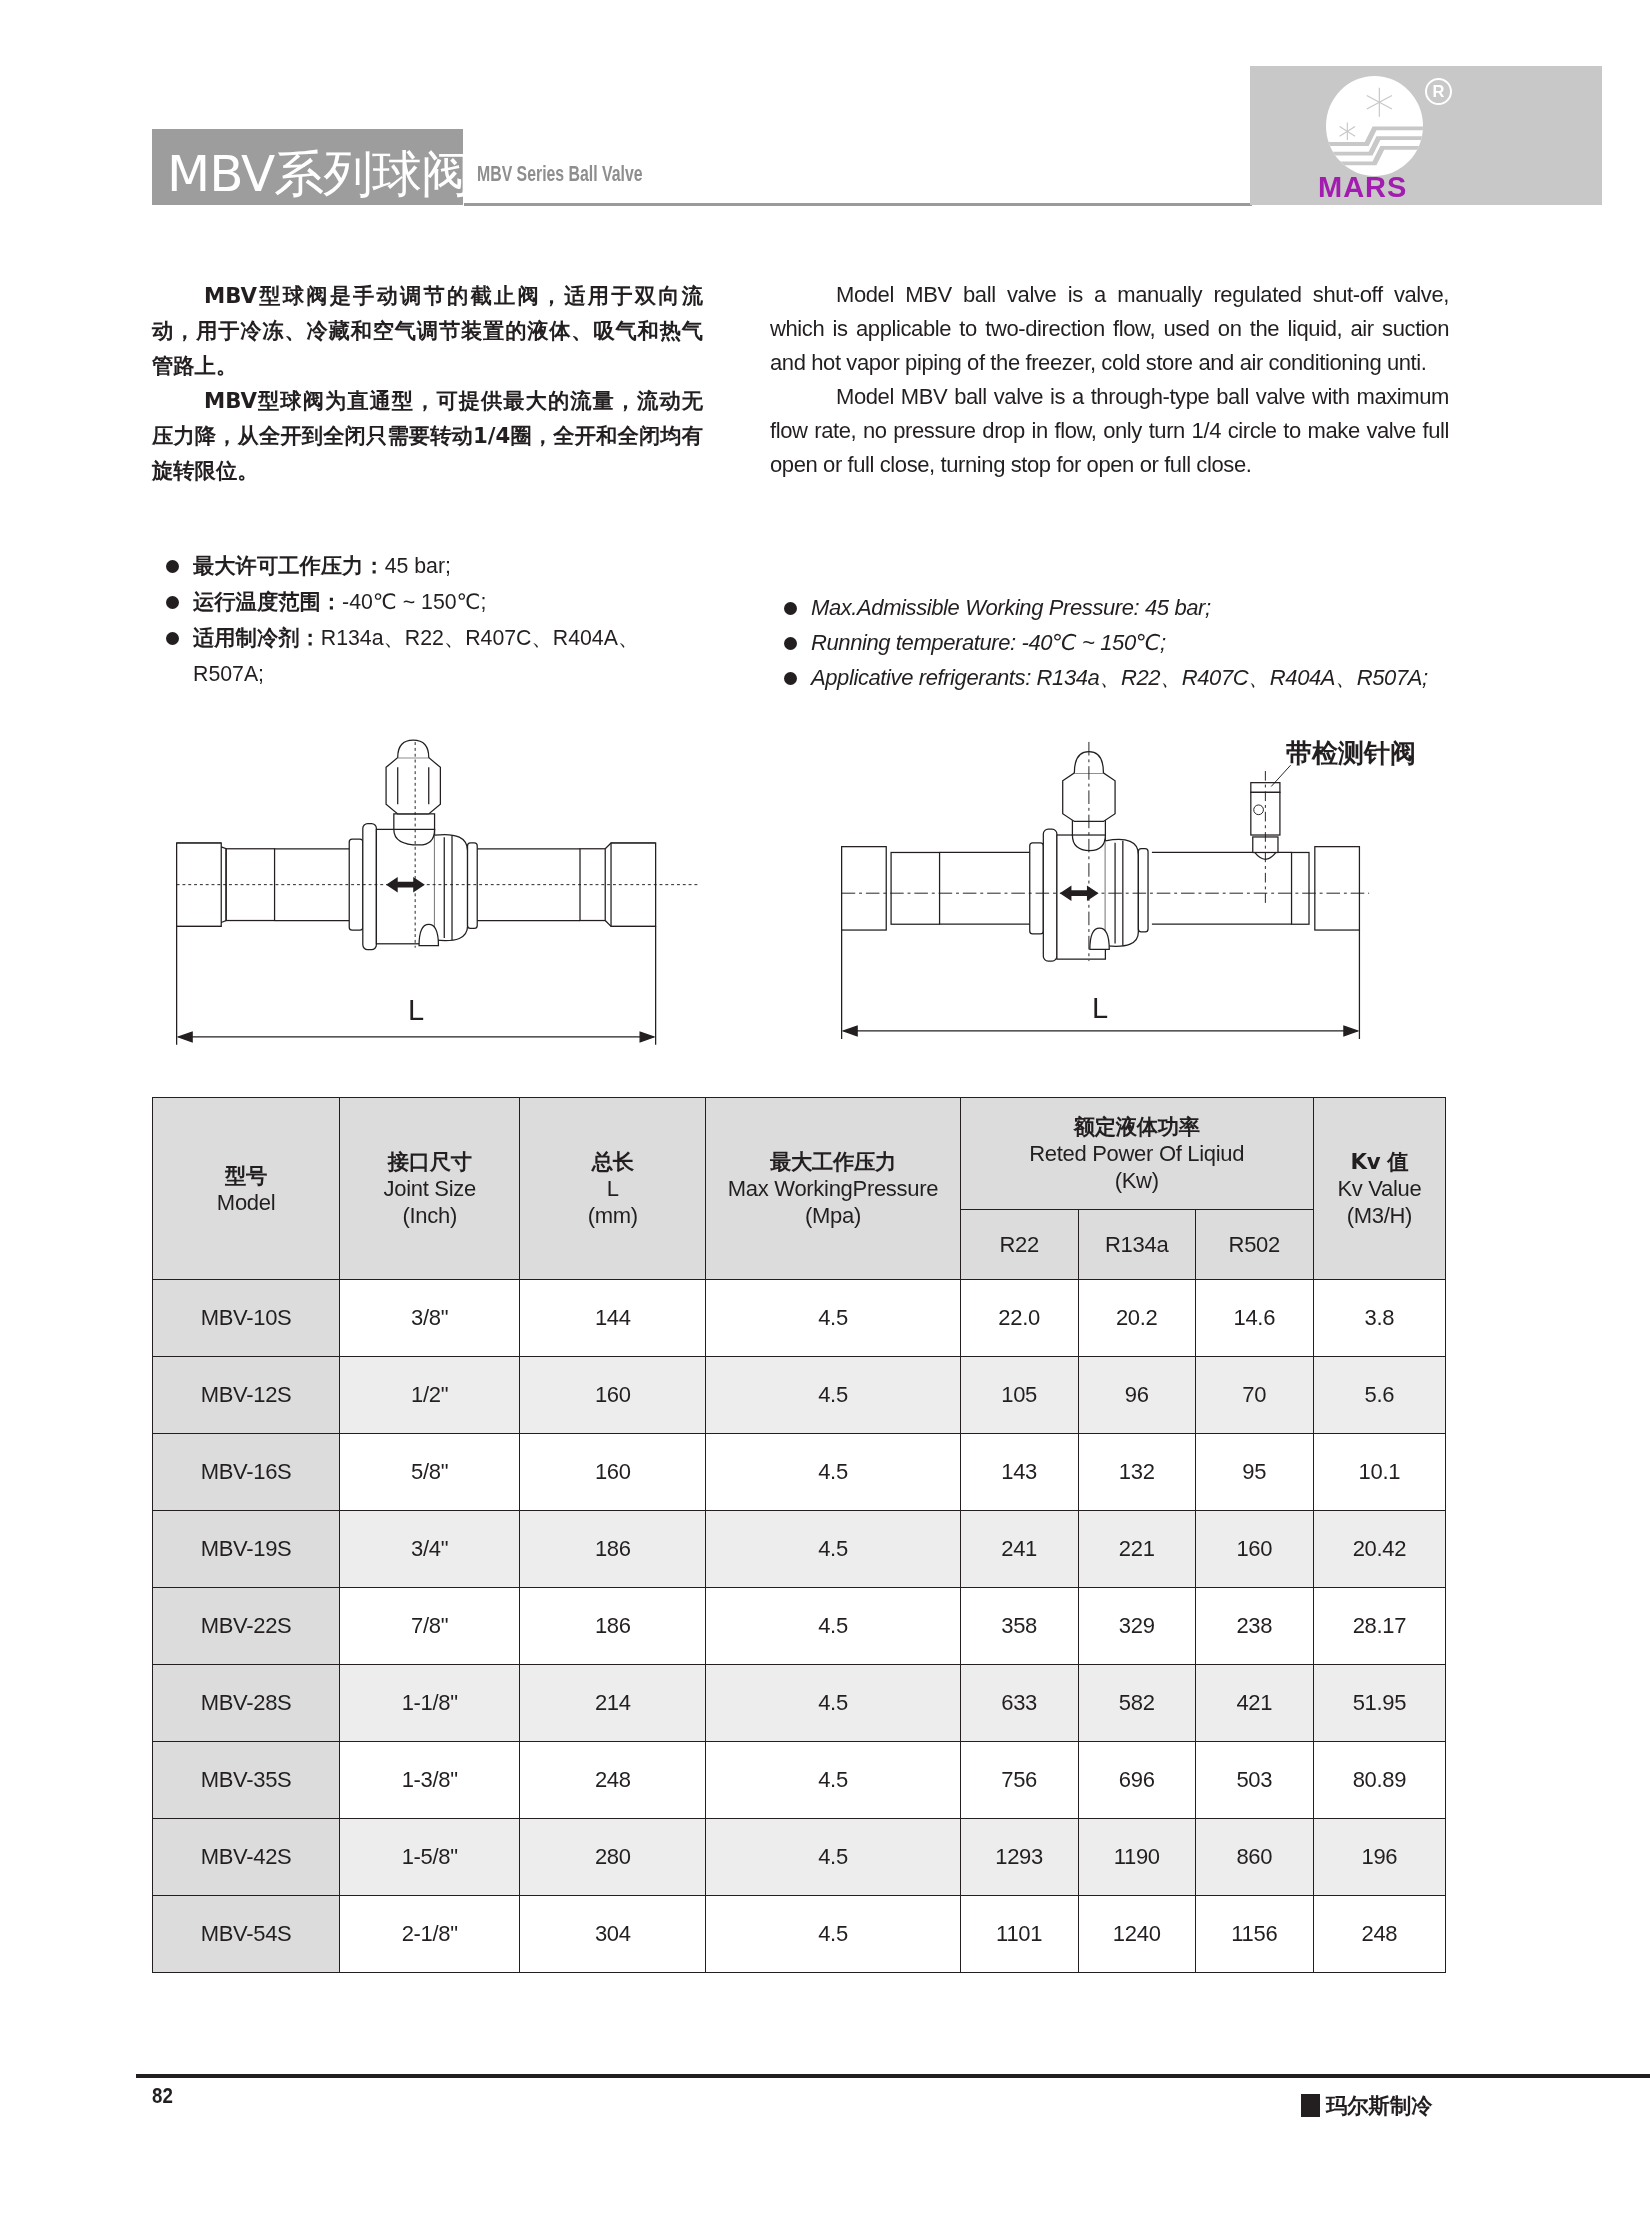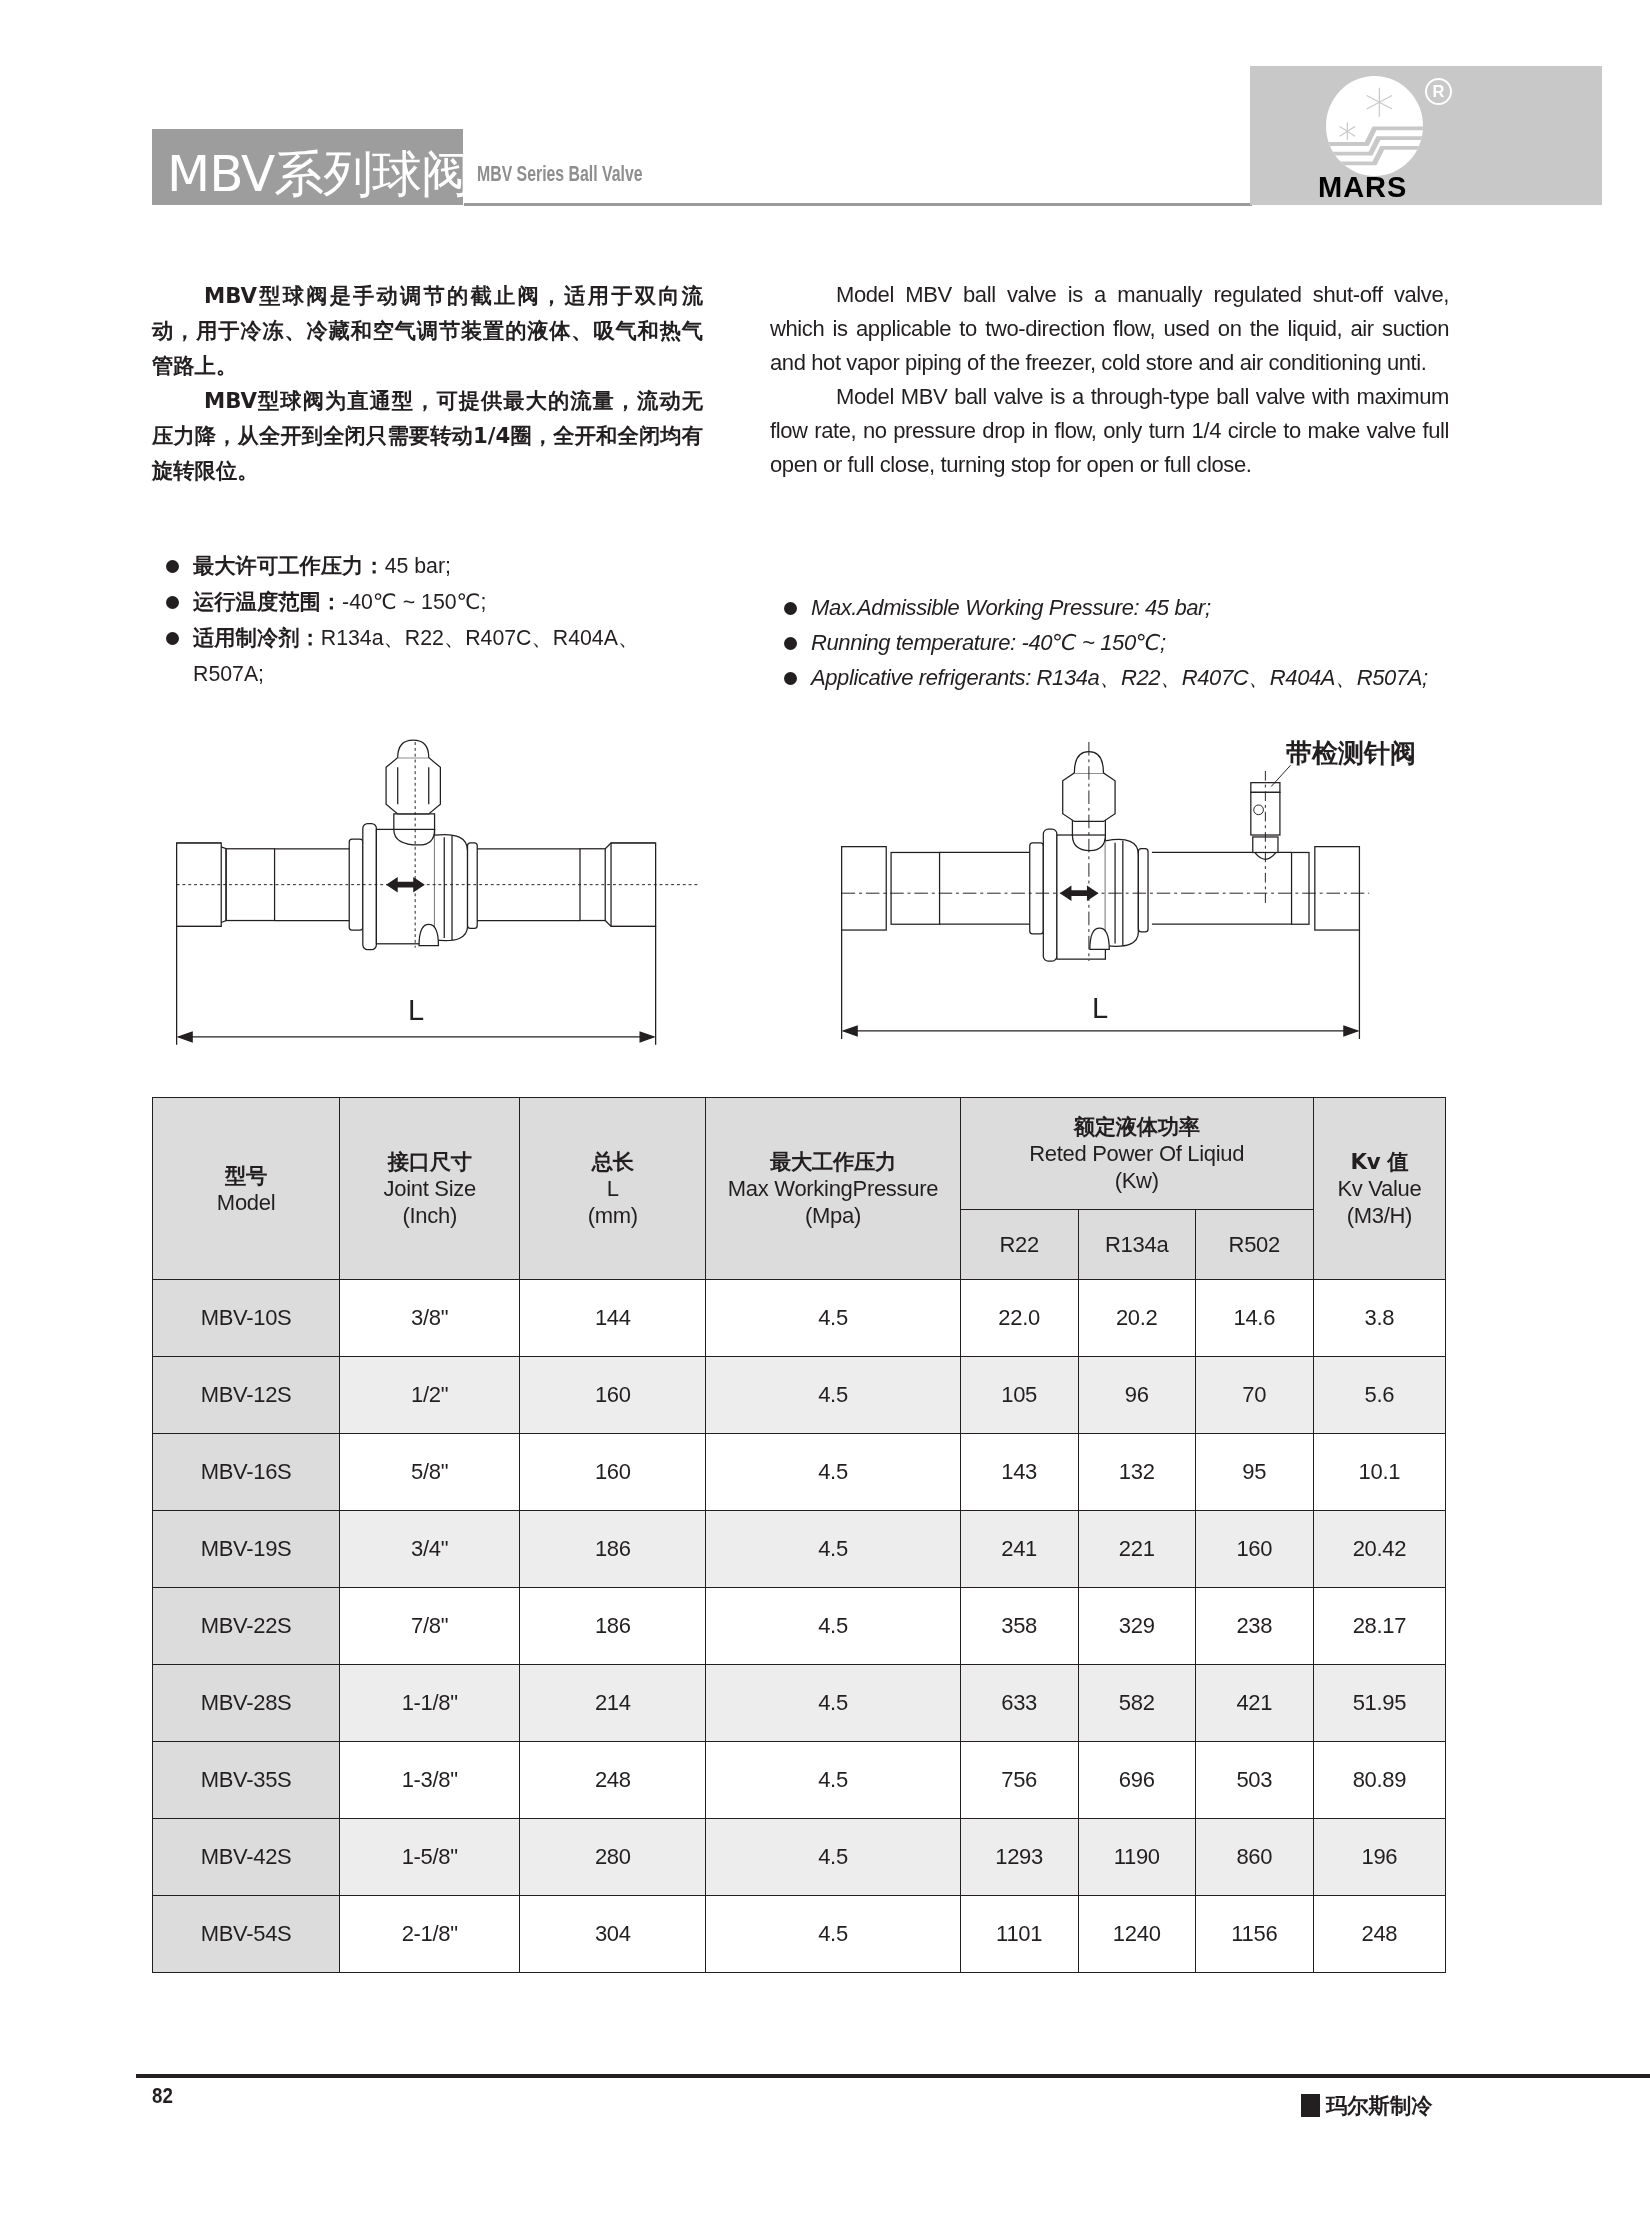--- a/index.html
+++ b/index.html
@@ -10,21 +10,21 @@
   
   #hdr-block { left: 152px; top: 129px; width: 311px; height: 76px; background: #9d9d9d; }
   #hdr-title { left: 167px; top: 141px; font-size: 50px; font-weight: normal; color: #ffffff;
                letter-spacing: -1px; font-family: "DejaVu Sans", sans-serif; white-space: nowrap; }
   #hdr-sub { left: 477px; top: 161px; font-size: 22px; font-weight: bold; color: #8e8e8e;
              transform: scaleX(0.72); transform-origin: left top; white-space: nowrap;
              font-family: "Liberation Sans Narrow", "Liberation Sans", sans-serif; }
   #hdr-rule { left: 464px; top: 203px; width: 788px; height: 2.9px; background: #9a9a9a; }
   #logo-box { left: 1250px; top: 66px; width: 352px; height: 139px; background: #c8c8c8; }
   #logo-circle { left: 76px; top: 9.7px; width: 97px; height: 100px; border-radius: 50%; background: #ffffff; overflow: hidden; }
-  #logo-text { left: 68px; top: 105px; font-size: 29px; font-weight: bold; color: #000000; letter-spacing: 1px; }
+  #logo-text { left: 68px; top: 105px; font-size: 29px; font-weight: bold; color: #a21caf; letter-spacing: 1px; }
   #logo-reg { left: 175px; top: 11.6px; width: 23px; height: 23px; border: 2.9px solid #fff; border-radius: 50%;
               color: #fff; font-weight: bold; font-size: 16.5px; text-align: center; line-height: 23px; }
 
   
   .cn-para { font-family: "DejaVu Sans", sans-serif; font-size: 21.3px; line-height: 35px; font-weight: bold;
              color: #231f20; text-align: justify; }
   #cn-intro { left: 152px; top: 278px; width: 551px; }
   #cn-intro p { margin: 0; text-indent: 52px; }
   .en-para { font-size: 22px; line-height: 34px; color: #231f20; text-align: justify; letter-spacing: -0.4px; }
   #en-intro { left: 770px; top: 278px; width: 679px; }

